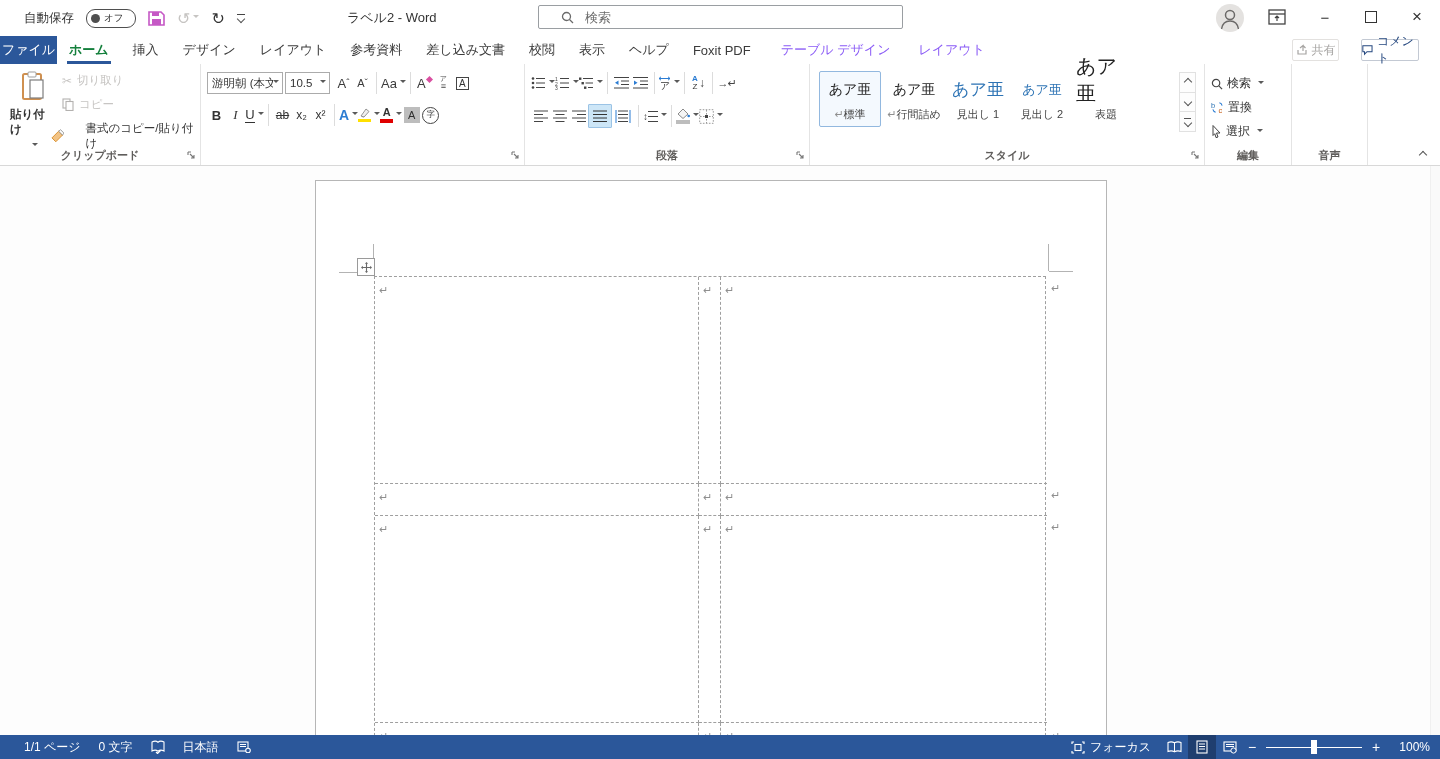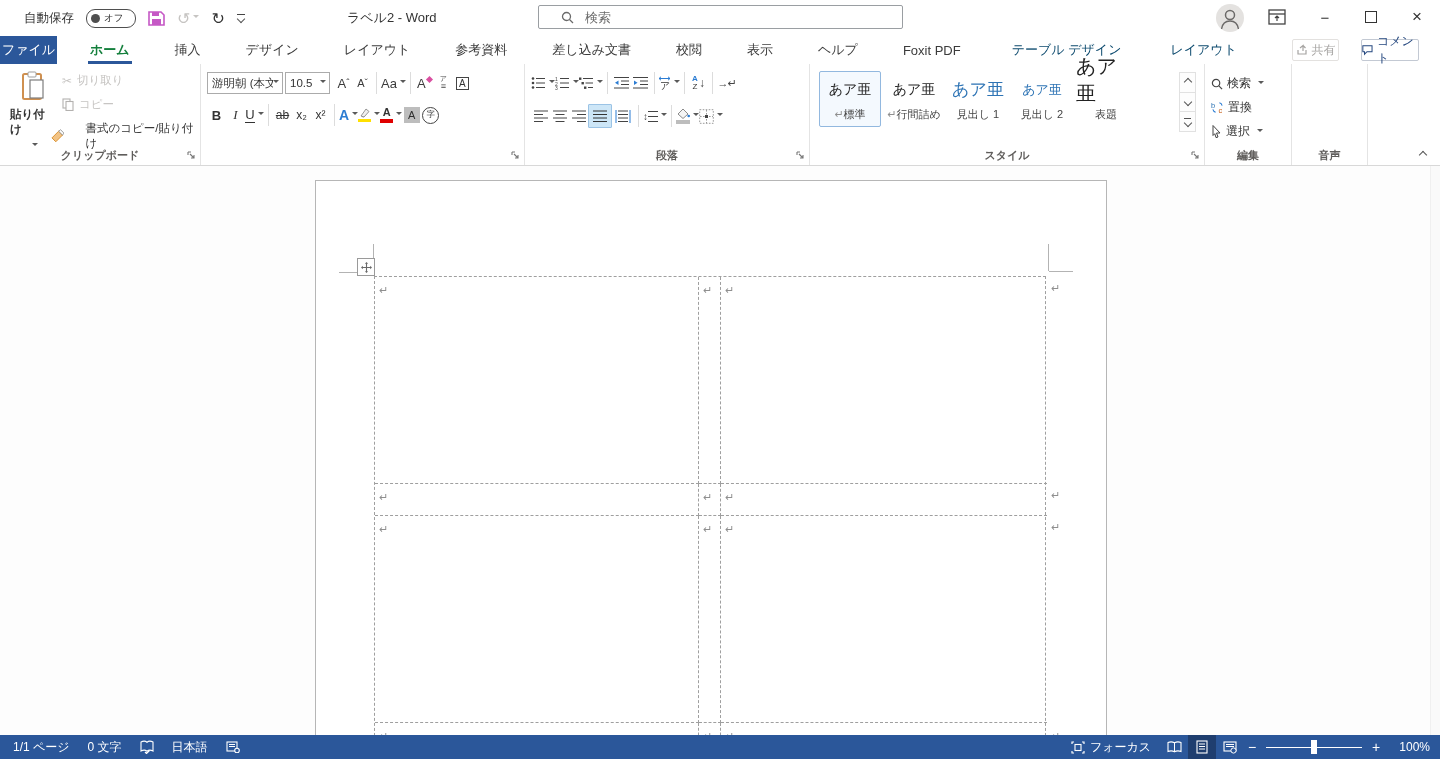--- a/index.html
+++ b/index.html
@@ -19,26 +19,26 @@
              background:#fff;display:flex;align-items:center;padding-left:22px;box-sizing:border-box;}
   .searchbox svg{position:absolute;left:24px;top:5px;}
   .searchbox input{border:0;outline:0;font-size:13px;color:#333;font-family:inherit;width:300px;margin-left:22px;background:transparent;}
   .searchbox input::placeholder{color:#6a6a6a;opacity:1;}
   .avatar{position:absolute;left:1216px;top:4px;width:28px;height:28px;border-radius:50%;background:#e4e2e0;overflow:hidden;}
   .ribopt{position:absolute;left:1268px;top:9px;}
   .wctrl{position:absolute;right:0;top:0;display:flex;}
   .wbtn{width:46px;height:34px;display:flex;align-items:center;justify-content:center;font-size:15px;color:#333;}
   .maxsq{width:10px;height:10px;border:1.2px solid #333;}
   
-  #tabrow{position:absolute;left:0;top:36px;width:1440px;height:28px;background:#fff;display:flex;align-items:stretch;gap:21px;}
+  #tabrow{position:absolute;left:0;top:36px;width:1440px;height:28px;background:#fff;display:flex;align-items:stretch;}
   .filetab{width:57px;background:#2b579a;color:#fff;font-size:13px;display:flex;align-items:center;justify-content:center;}
   .tab{position:relative;padding:0 12px;font-size:13px;color:#3b3b3b;display:flex;align-items:center;}
   .tab.active{font-weight:bold;color:#15803d;}
   .tab.active .underline{position:absolute;left:10px;right:10px;bottom:0;height:3px;background:#2b579a;}
-  .tab.ctx{color:#0c4a6e;}
+  .tab.ctx{color:#8b5cf6;}
   .hbtn{position:absolute;top:3px;height:22px;border-radius:2px;display:flex;align-items:center;justify-content:center;gap:4px;font-size:12px;box-sizing:border-box;}
   #share-btn{left:1292px;width:47px;border:1px solid #e3e1df;color:#a6a4a2;}
   #comments-btn{left:1361px;width:58px;border:1px solid #c3c9d3;color:#24477f;}
   
   #ribbon{position:absolute;left:0;top:64px;width:1440px;height:101px;background:#fff;border-bottom:1px solid #d8d8d8;display:flex;}
   .grp{position:relative;border-right:1px solid #e4e4e4;box-sizing:border-box;flex:none;}
   .grp-label{position:absolute;left:0;right:0;bottom:2px;text-align:center;font-size:11px;color:#5f5d5b;font-weight:bold;}
   .launcher{position:absolute;right:3px;bottom:4px;width:10px;height:10px;}
   .row{position:absolute;left:6px;display:flex;align-items:center;}
   .vs{width:1px;height:22px;background:#dcdcdc;margin:0 4px;flex:none;}
@@ -609,21 +609,21 @@
     <div id="tbl-handle">
       <svg width="11" height="11" viewBox="0 0 12 12">
         <path d="M6 0 L7.8 2 H6.6 V5.4 H10 V4.2 L12 6 L10 7.8 V6.6 H6.6 V10 H7.8 L6 12 L4.2 10 H5.4 V6.6 H2 V7.8 L0 6 L2 4.2 V5.4 H5.4 V2 H4.2 Z" fill="#6a6a6a"></path>
       </svg>
     </div>
 
     <div id="vscroll"></div>
   </div>
 
   <div id="statusbar">
-    <div class="sb-item" style="padding-left:13px;">
+    <div class="sb-item" style="padding-left:24px;">
       <span>1/1 ページ</span>
     </div>
     <div class="sb-item">
       <span>0 文字</span>
     </div>
     <div class="sb-item">
       <svg width="14" height="14" viewBox="0 0 14 14">
         <path d="M1 2 C3 1 5.5 1 7 2.2 C8.5 1 11 1 13 2 V11 C11 10 8.5 10 7 11.2 C5.5 10 3 10 1 11 Z" fill="none" stroke="#fff" stroke-width="1.1"></path>
         <path d="M5 12 L6.5 13.5 L9.5 10.5" fill="none" stroke="#fff" stroke-width="1.2"></path>
       </svg>

